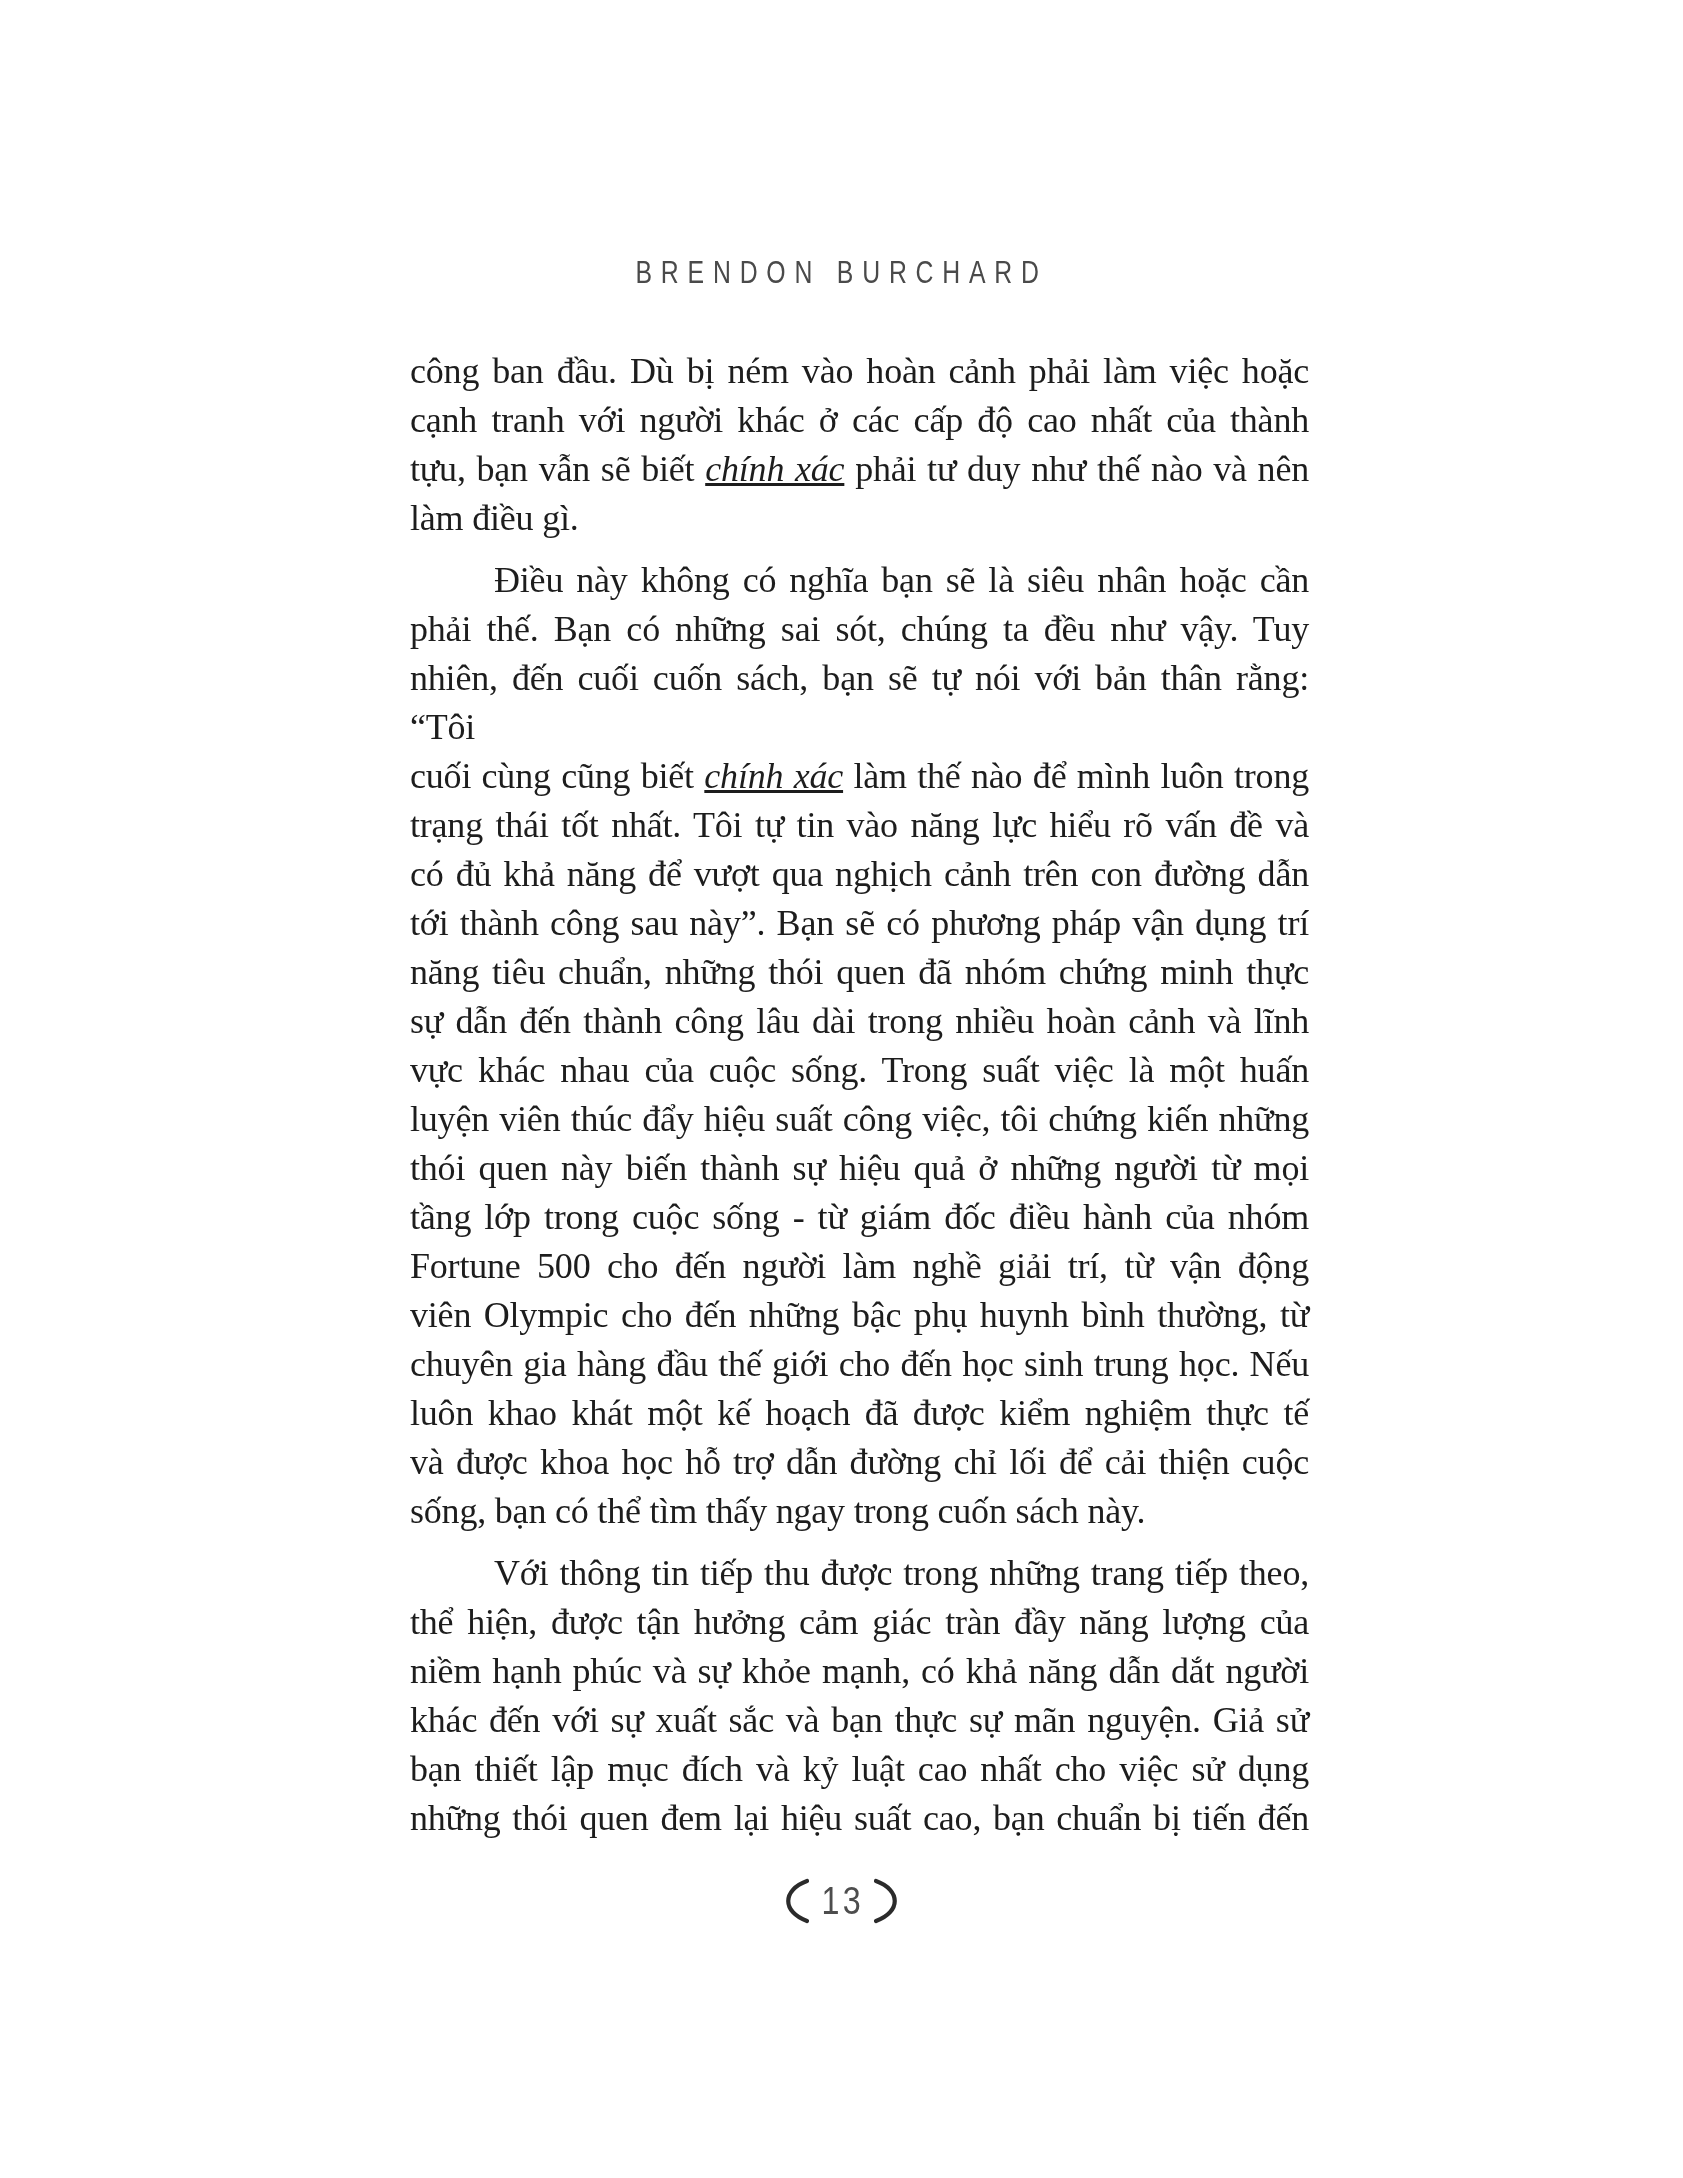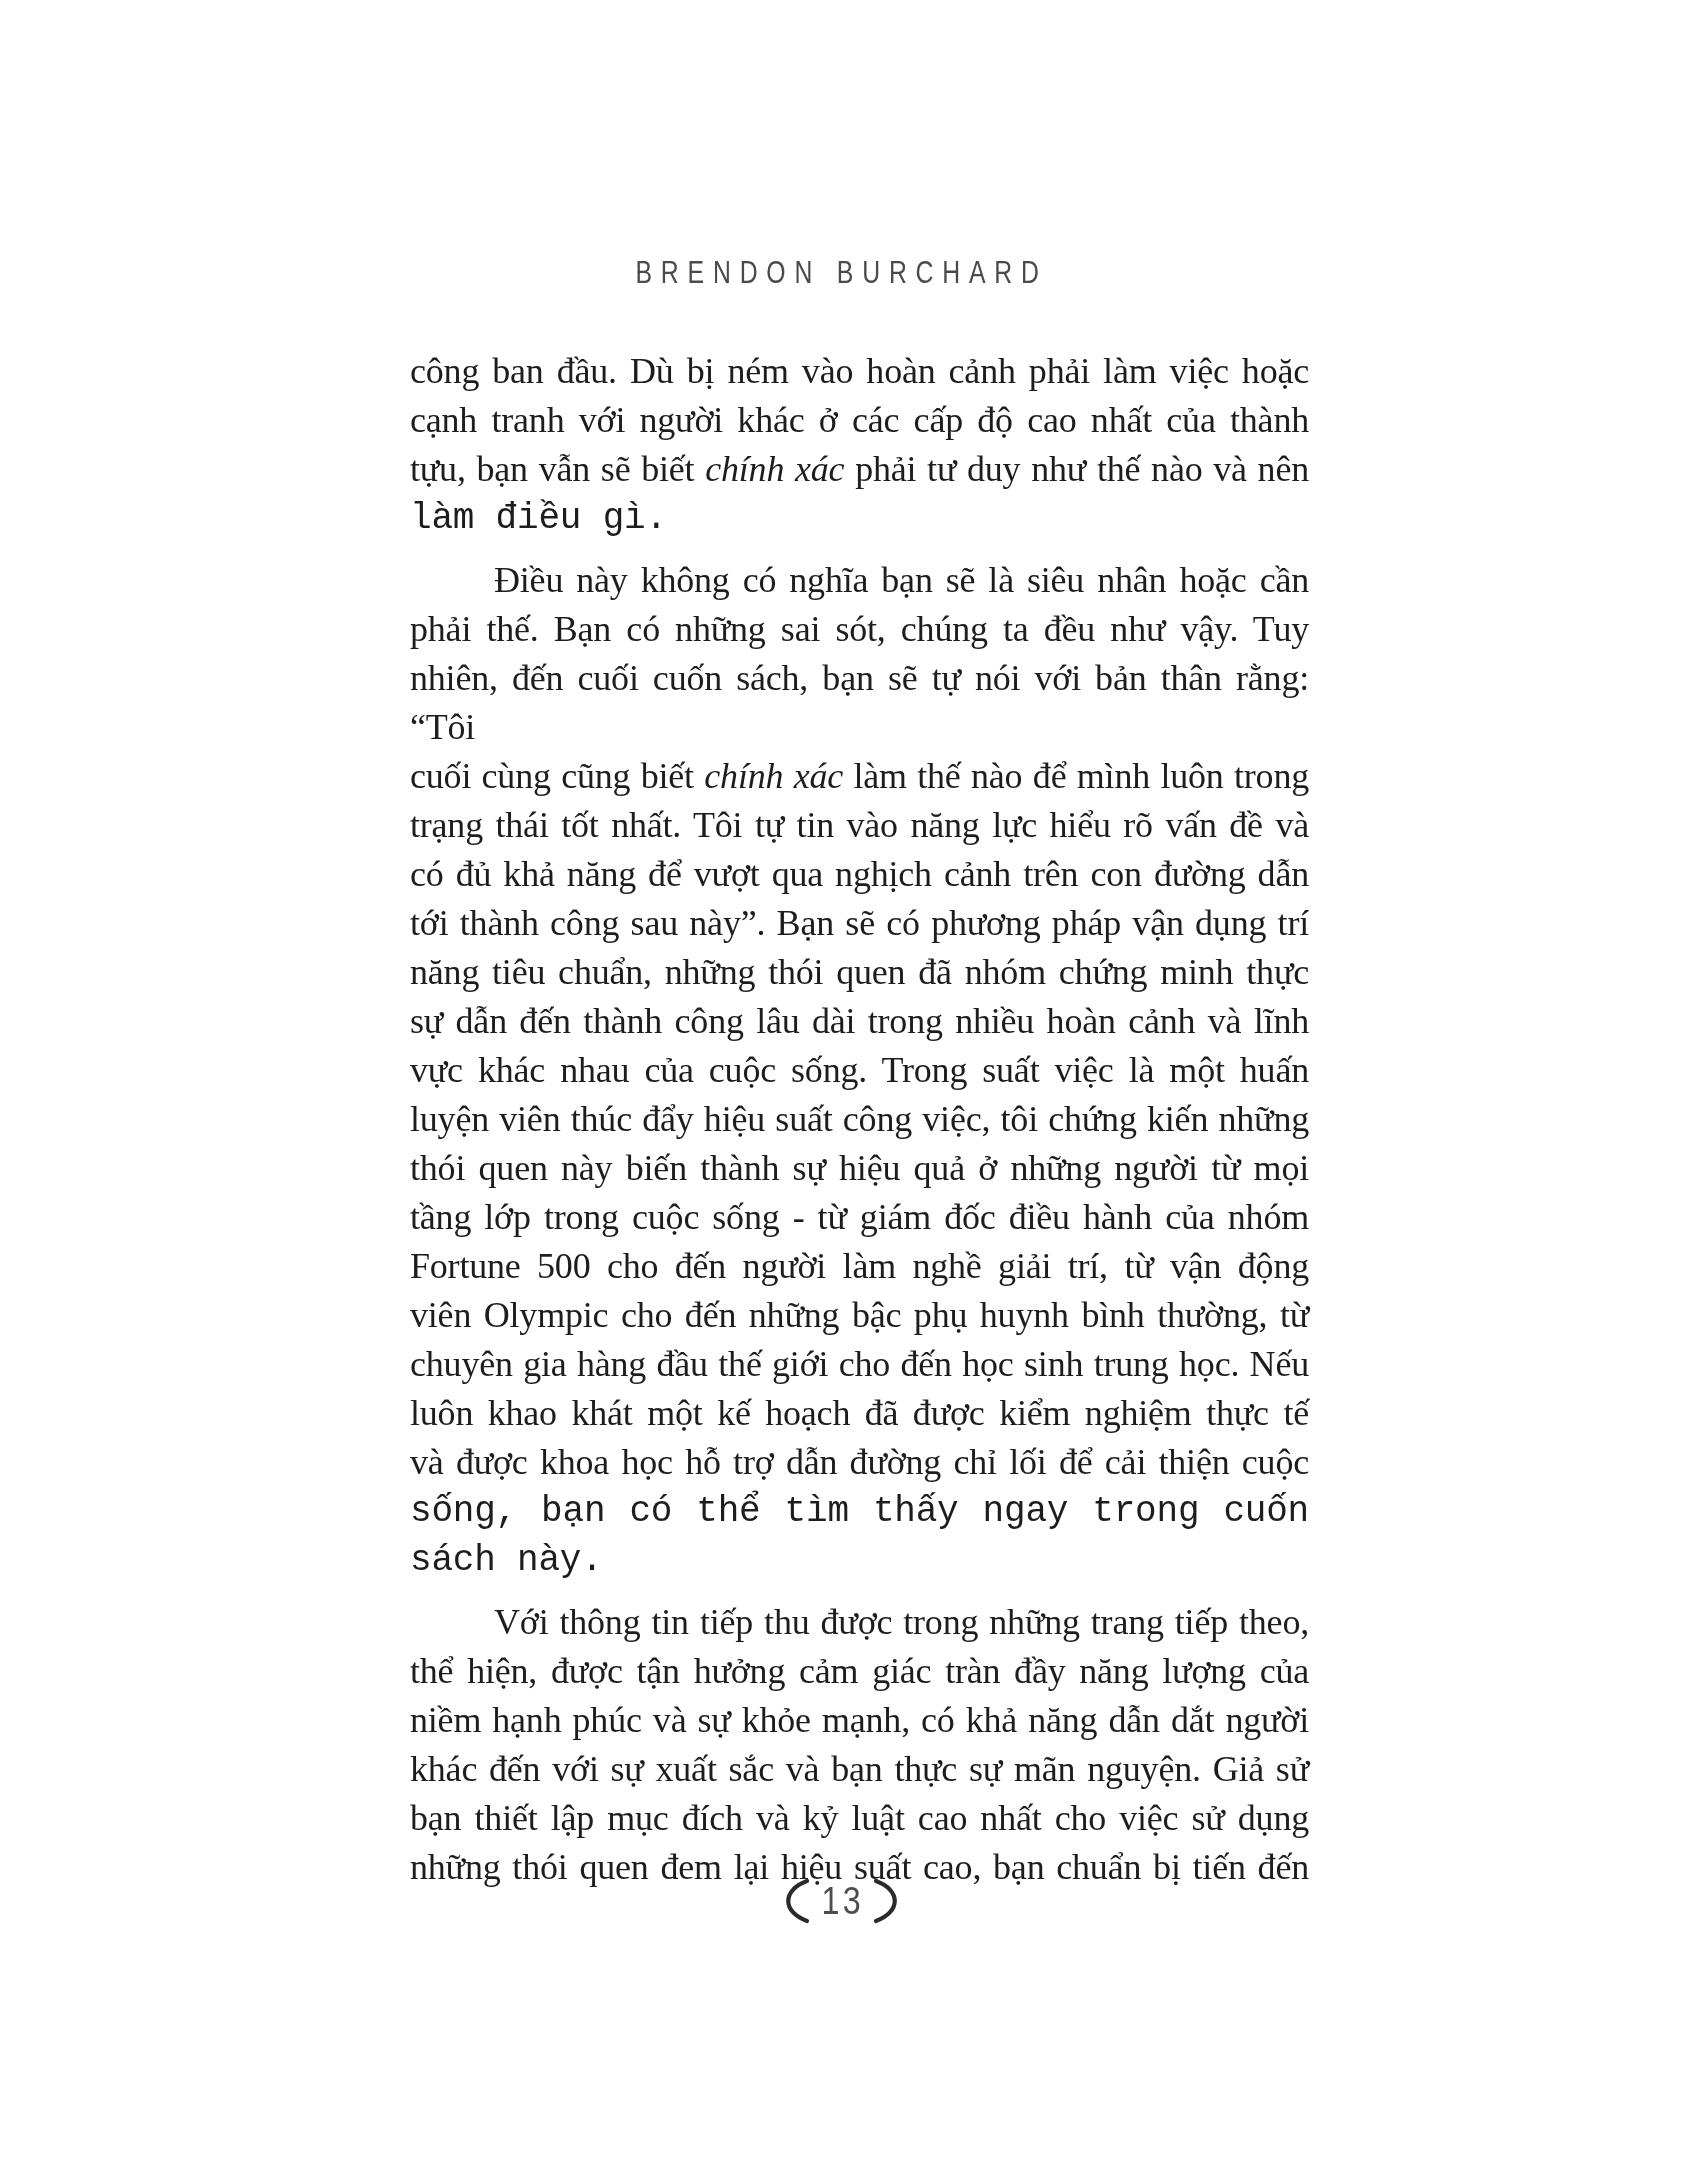--- a/index.html
+++ b/index.html
@@ -48,27 +48,27 @@
     margin-left: 22px;
   }
   .para + .para { margin-top: 13px; }
   .line {
     text-align: justify;
     text-align-last: justify;
     white-space: normal;
   }
   .line.last {
     text-align-last: left;
-    font-family: Liberation Mono, monospace;
   }
   .line.indent-first {
     padding-left: 84px;
   }
   .line em {
     font-style: italic;
+    text-decoration: underline;
   }
   
   .page-number-row {
     position: absolute;
     top: 1877px;
     left: 0;
     width: 100%;
     display: flex;
     justify-content: center;
     align-items: flex-end;

